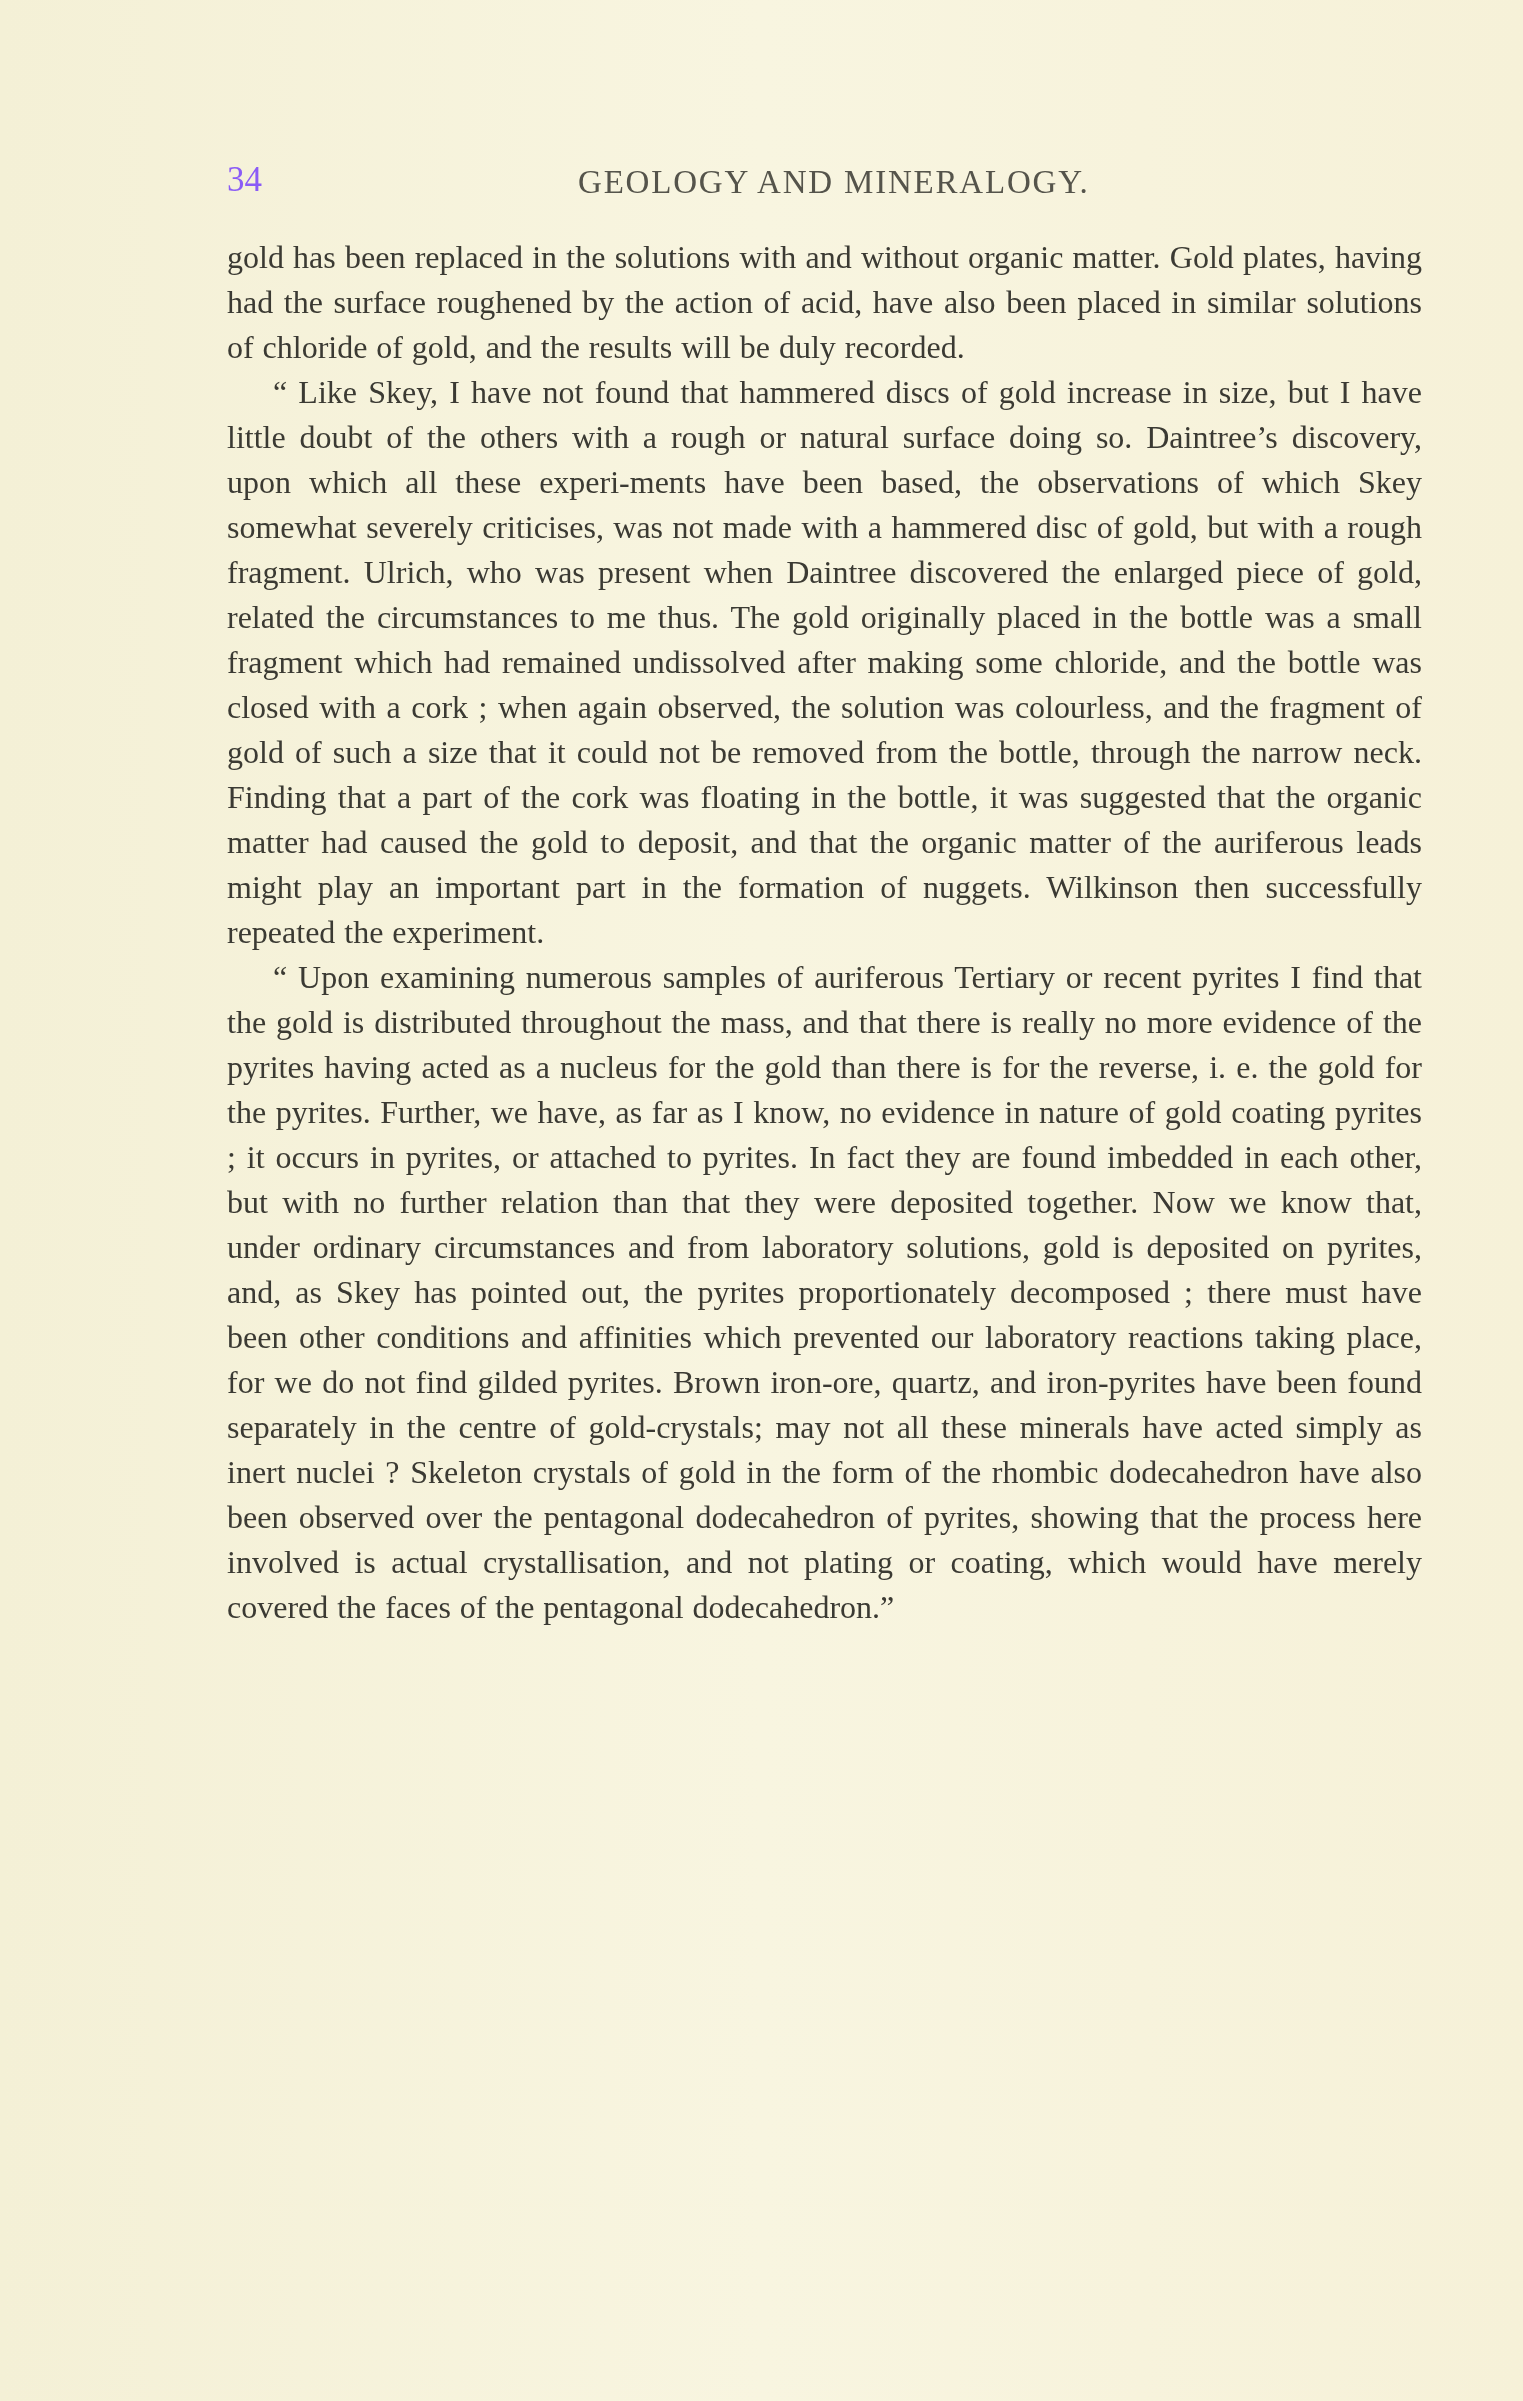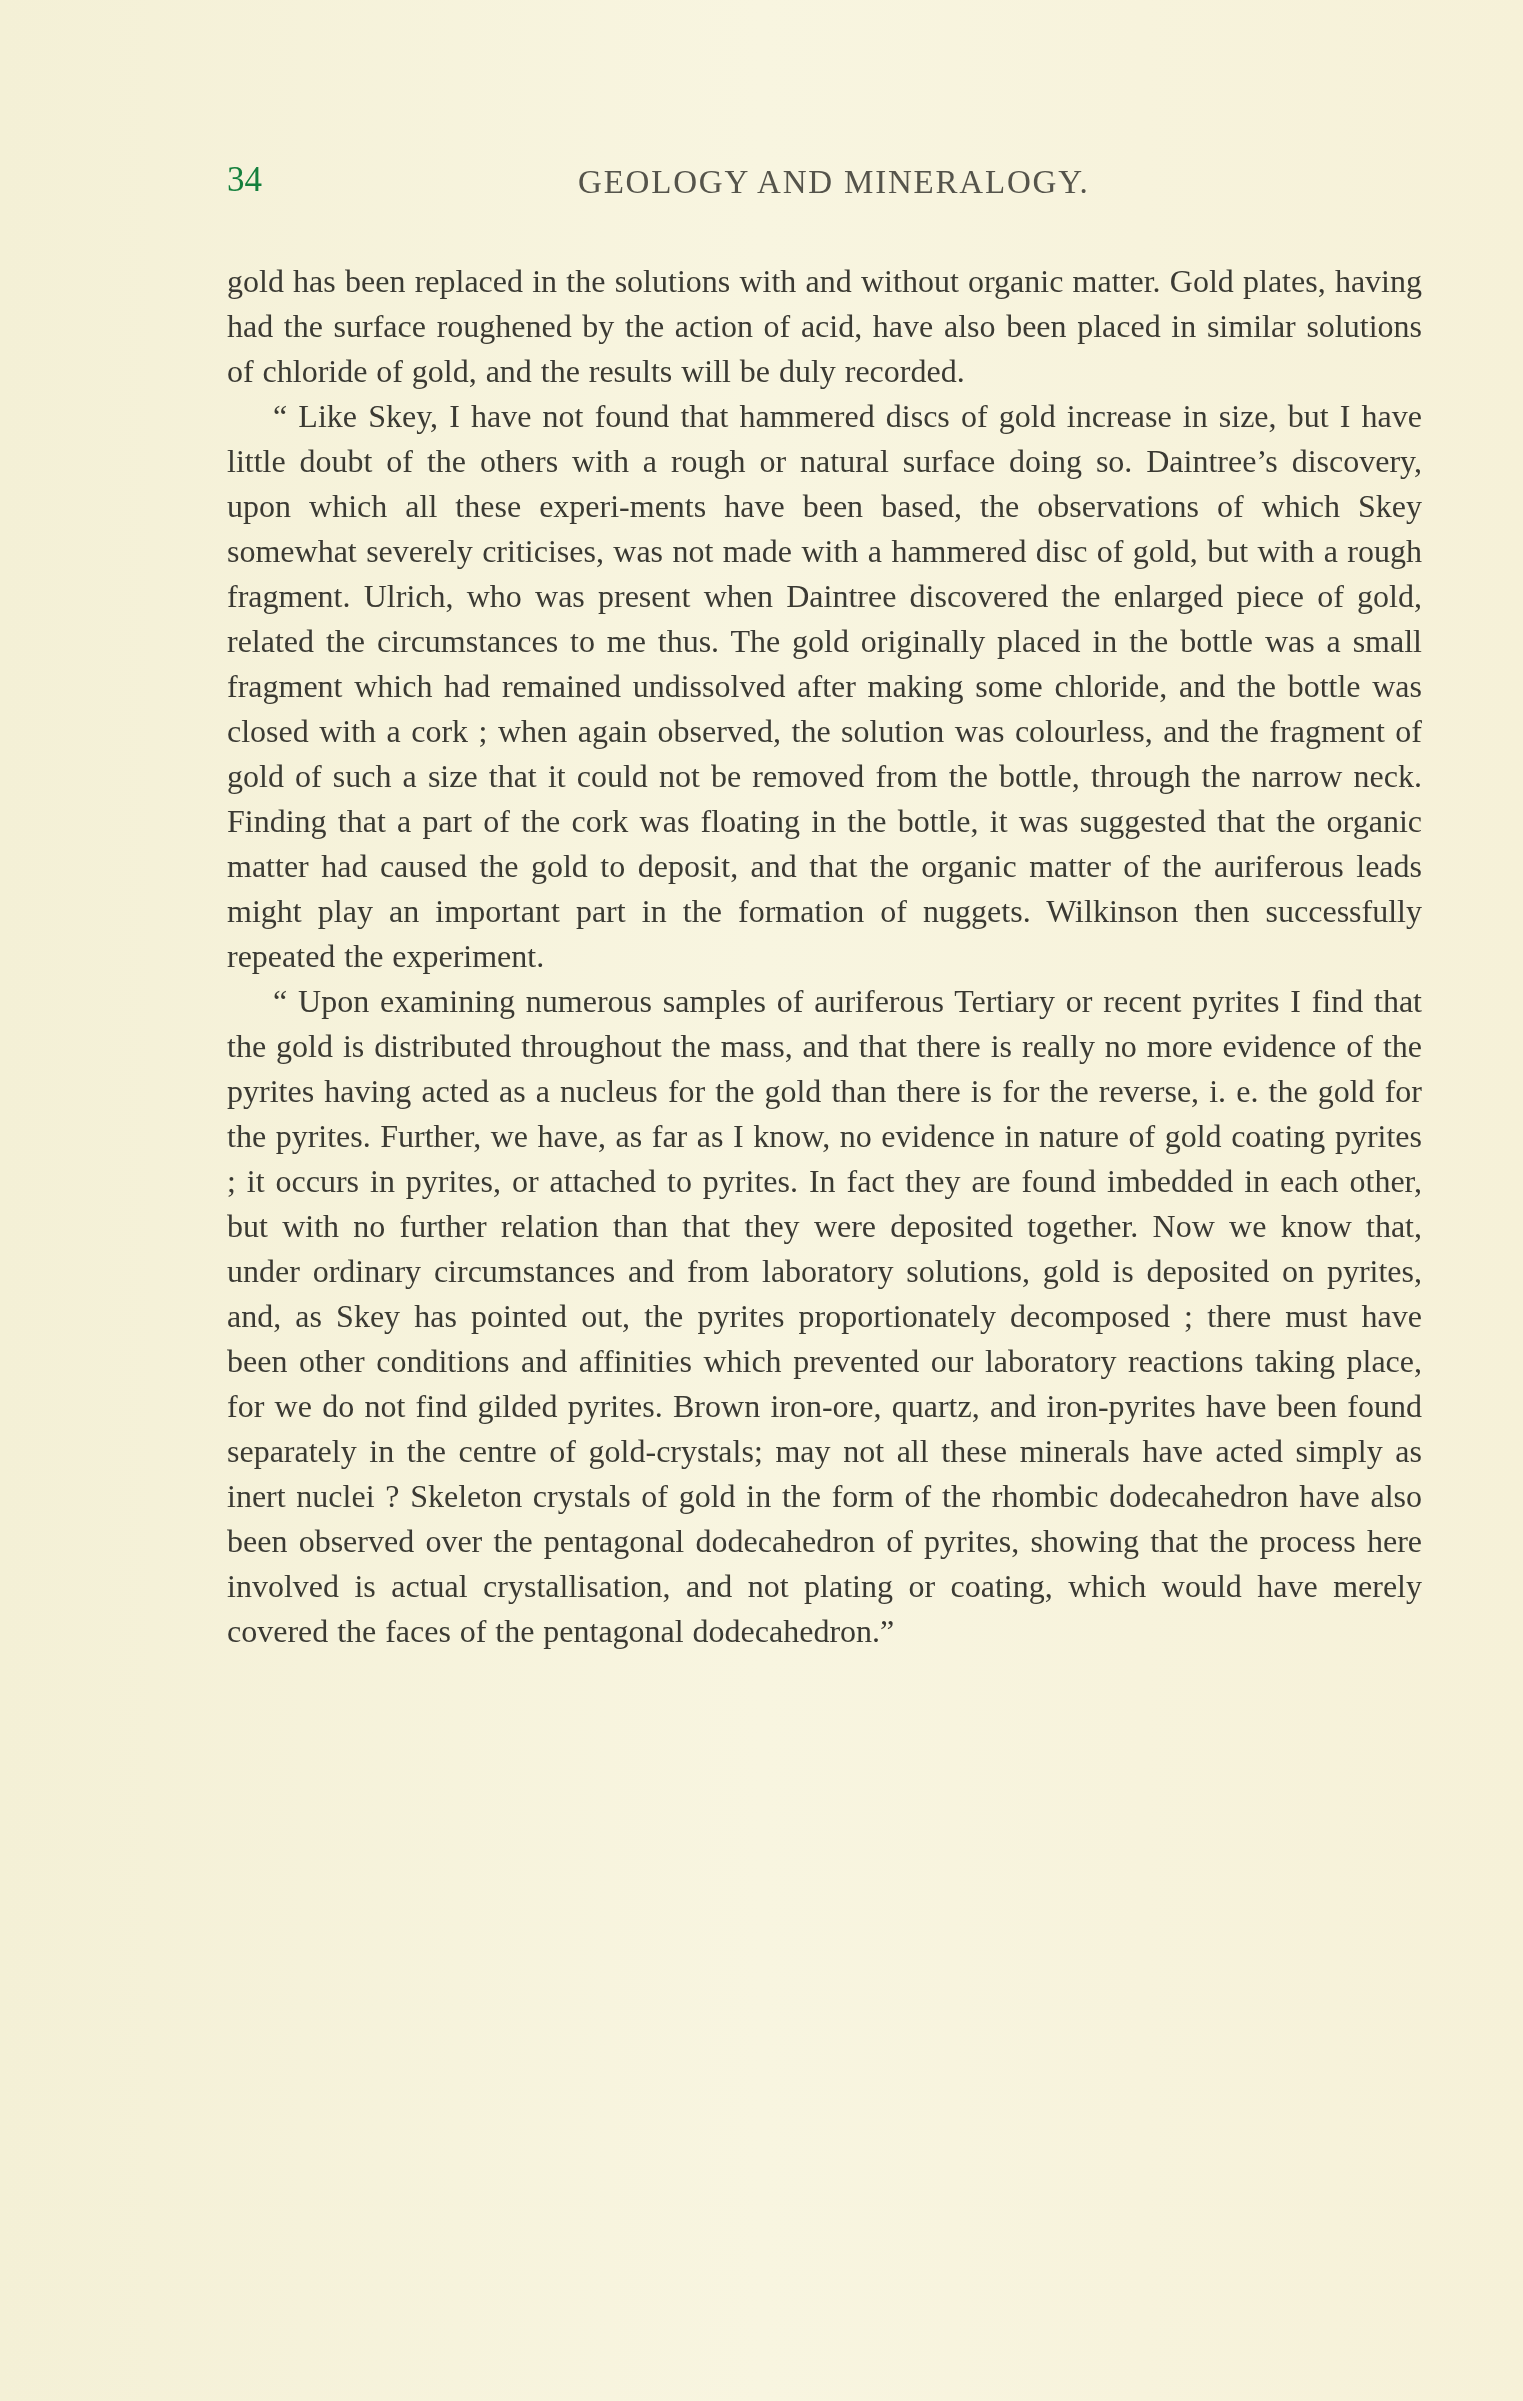--- a/index.html
+++ b/index.html
@@ -9,31 +9,30 @@
     background: linear-gradient(90deg, #f4f0d6 0%, #f8f5e0 50%, #f6f1d8 100%);
     position: relative; overflow: hidden;
     font-family: "Liberation Serif", "DejaVu Serif", serif;
     color: #3b3a33;
   }
   .header {
     position: absolute; top: 160px; left: 227px; width: 1195px; height: 44px;
   }
   .page-num {
     position: absolute; left: 0; top: 0;
-    font-size: 35px; color: #15803d;
+    font-size: 35px; color: #8b5cf6;
   }
   .running-head {
     position: absolute; left: 351px; top: 3.5px;
     font-size: 33px; letter-spacing: 1.8px; color: #55544b;
   }
   .body-text {
     position: absolute; top: 235px; left: 227px; width: 1195px;
     font-size: 32px; line-height: 45px; text-align: justify;
     word-spacing: 0.9px;
-    margin-top: 24px;
   }
   .para { margin: 0; }
   .para.indent { text-indent: 46px; }
 </style>
 </head>
 <body>
 
 <div class="header">
   <span class="page-num">34</span>
   <span class="running-head">GEOLOGY AND MINERALOGY.</span>

